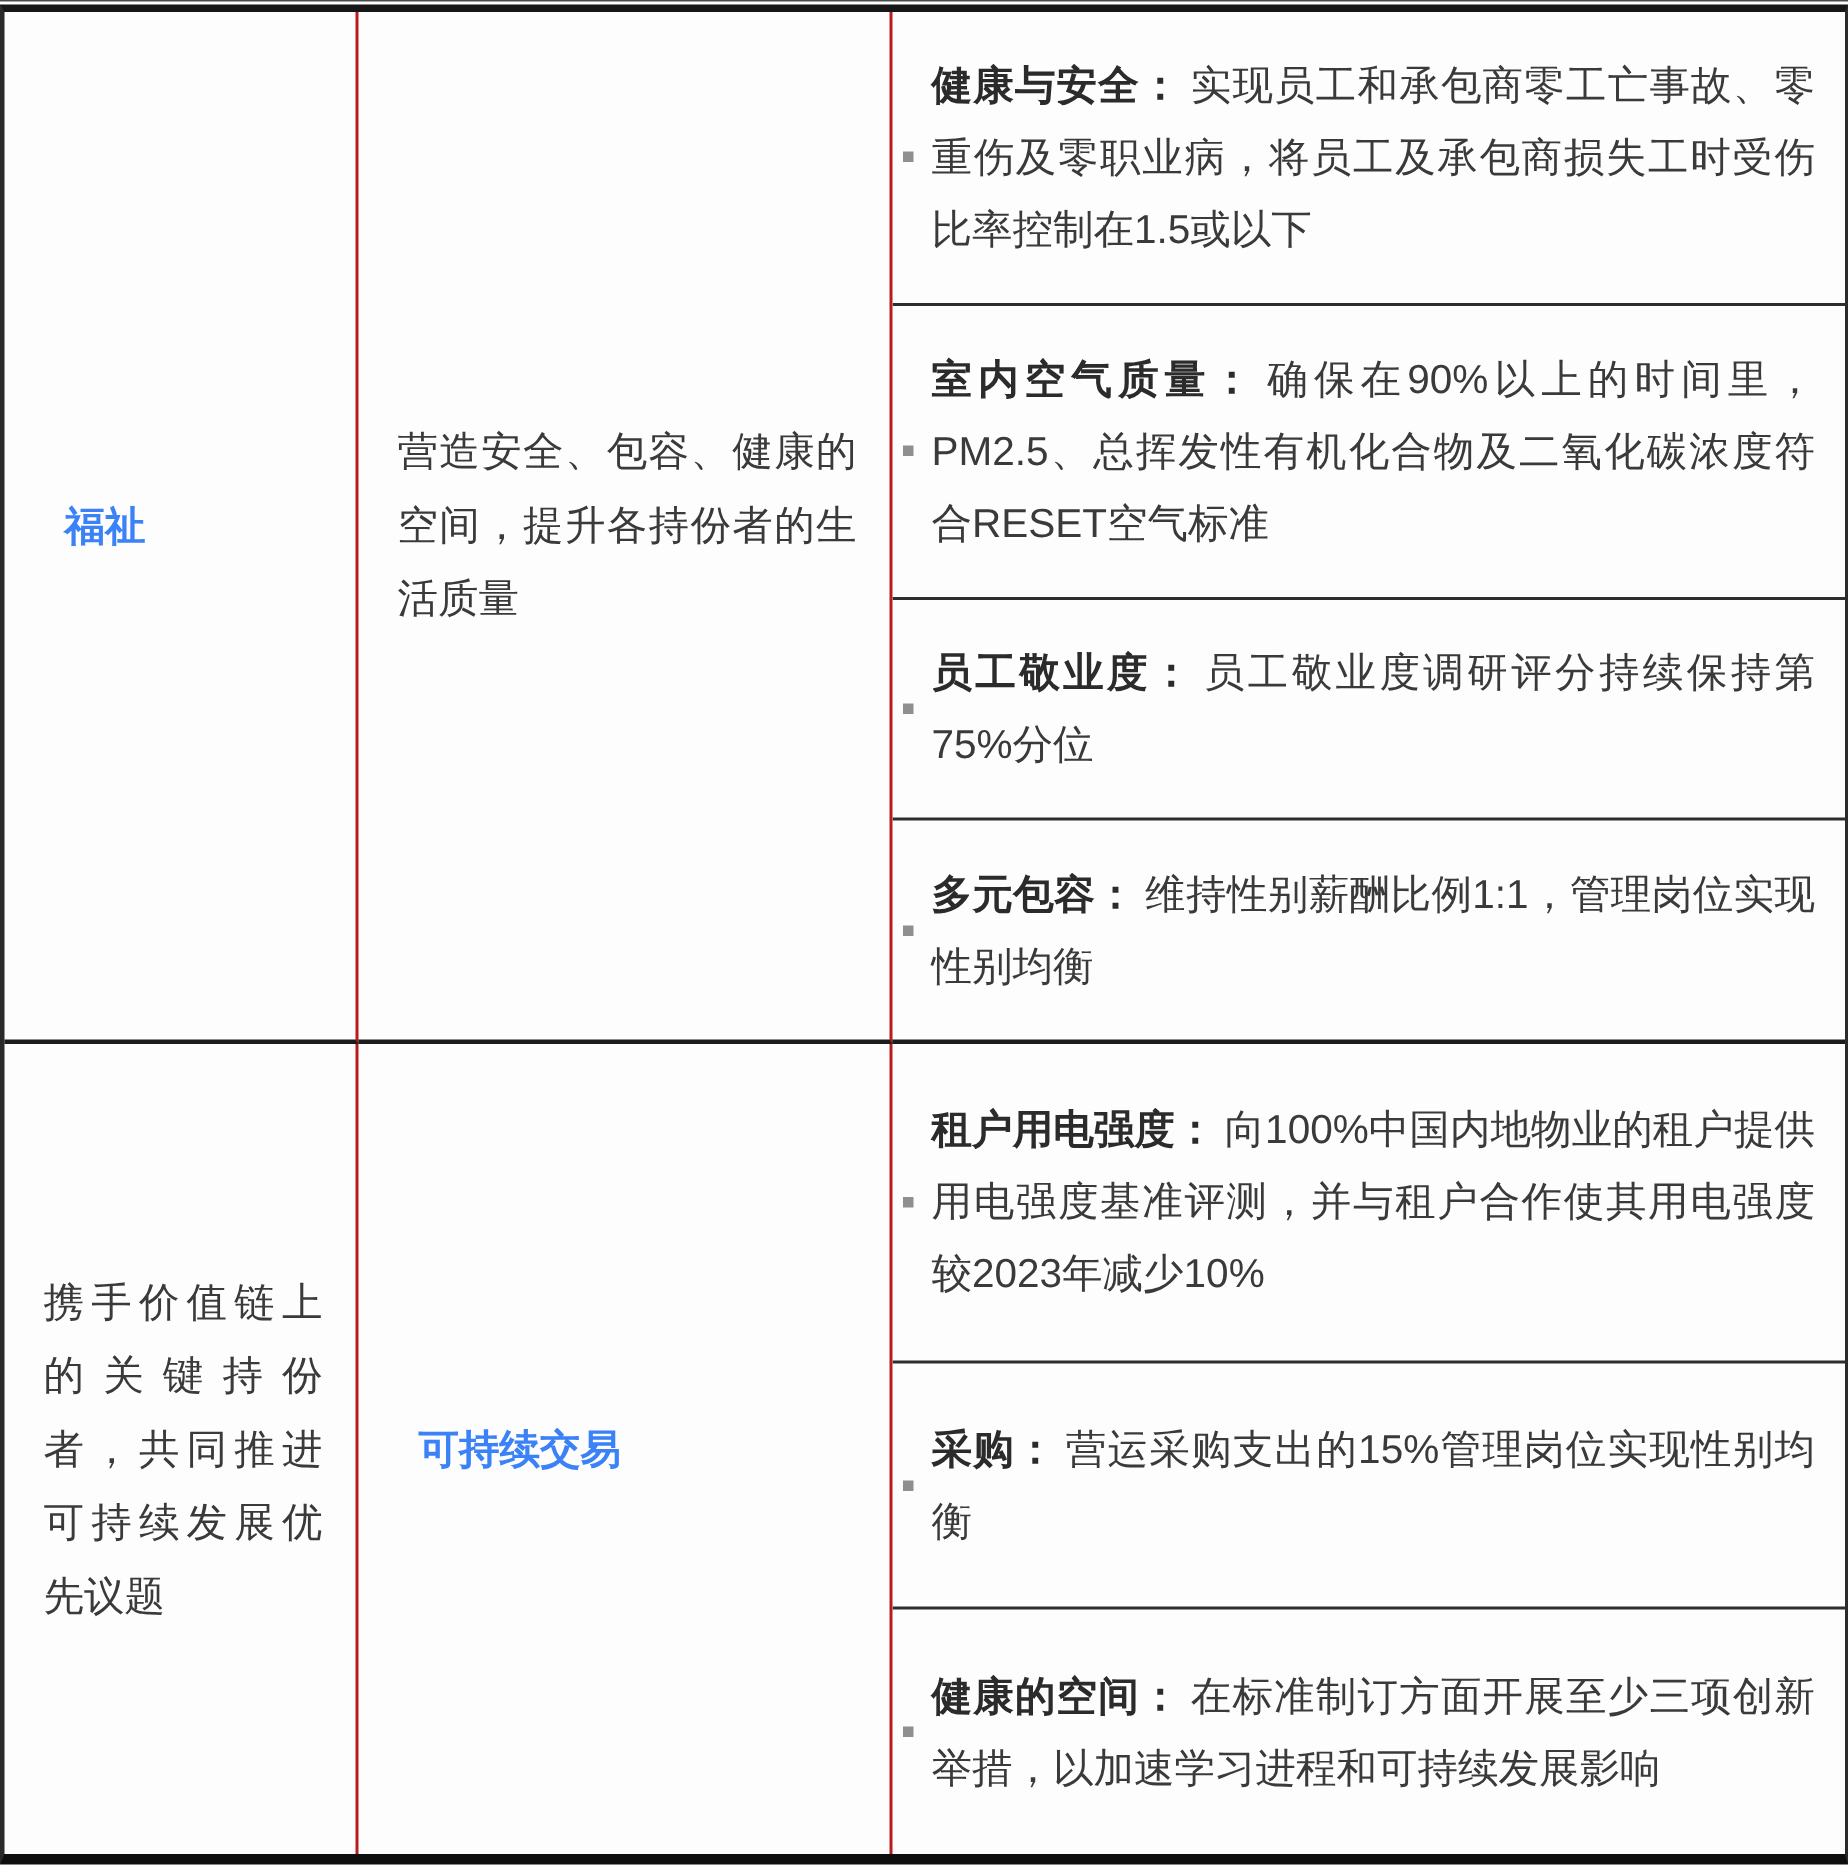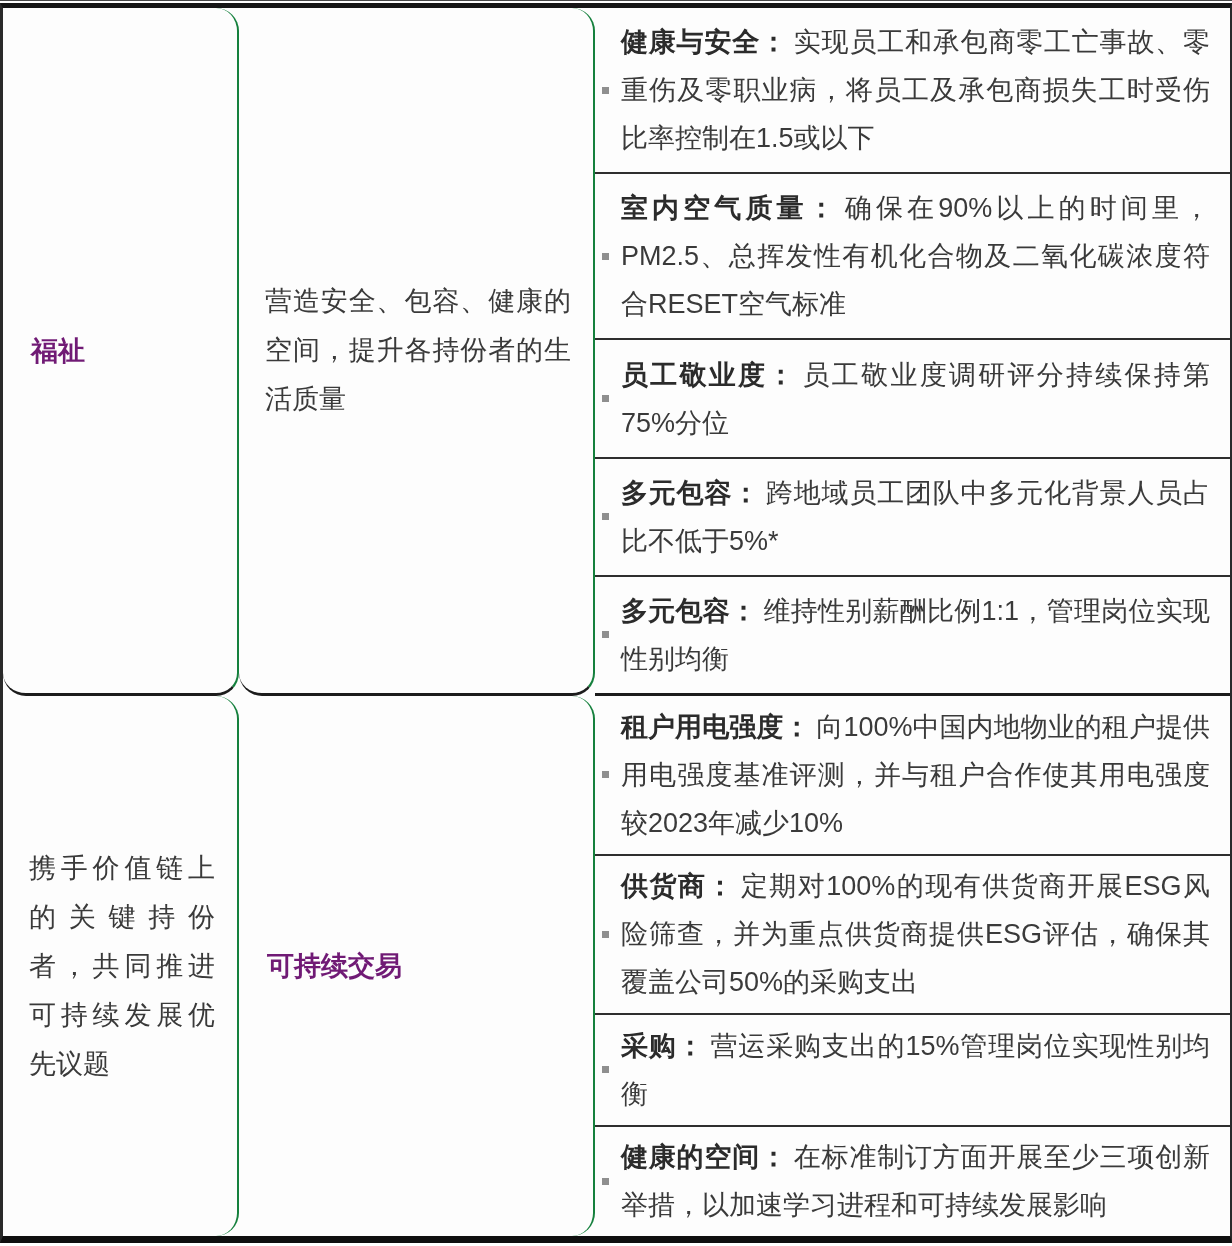--- a/index.html
+++ b/index.html
@@ -34,29 +34,29 @@
     border-right: 2px solid #2a2a2a;
     display: grid;
     grid-template-columns: 236px 356px 1fr;
     grid-template-rows: 688px 1fr;
     background: #fdfdfd;
   }
   .cell {
     box-sizing: border-box;
     overflow: hidden;
   }
-  .vline { border-right: 2px solid #15803d; border-radius: 23px; }
+  .vline { border-right: 2px solid #b91c1c; }
   .r1 { border-bottom: 3px solid #1c1c1c; }
   .category {
     display: flex;
     align-items: center;
-    padding-left: 28px;
+    padding-left: 40px;
     font-size: 27px;
     font-weight: bold;
-    color: #701a75;
+    color: #3b82f6;
     font-family: Liberation Serif, serif;
   }
   .description {
     display: flex;
     align-items: center;
     padding: 0 22px 0 26px;
     font-size: 27px;
     line-height: 49px;
     color: #3a3a3a;
     text-align: justify;
@@ -118,24 +118,20 @@
       <div class="goal">
         <span class="bullet"></span>
         <div class="goal-text"><span class="goal-label">室内空气质量：</span><span>确保在90%以上的时间里，PM2.5、总挥发性有机化合物及二氧化碳浓度符合RESET空气标准</span></div>
       </div>
 
       <div class="goal">
         <span class="bullet"></span>
         <div class="goal-text"><span class="goal-label">员工敬业度：</span><span>员工敬业度调研评分持续保持第75%分位</span></div>
       </div>
 
-      <div class="goal">
-        <span class="bullet"></span>
-        <div class="goal-text"><span class="goal-label">多元包容：</span><span>跨地域员工团队中多元化背景人员占比不低于5%*</span></div>
-      </div>
 
       <div class="goal">
         <span class="bullet"></span>
         <div class="goal-text"><span class="goal-label">多元包容：</span><span>维持性别薪酬比例1:1，管理岗位实现性别均衡</span></div>
       </div>
 
 
     </div>
 
     <div class="cell vline description">
@@ -145,24 +141,20 @@
       <span>可持续交易</span>
     </div>
     <div class="cell goals">
 
       <div class="goal">
         <span class="bullet"></span>
         <div class="goal-text"><span class="goal-label">租户用电强度：</span><span>向100%中国内地物业的租户提供用电强度基准评测，并与租户合作使其用电强度较2023年减少10%</span></div>
       </div>
 
 
-      <div class="goal">
-        <span class="bullet"></span>
-        <div class="goal-text"><span class="goal-label">供货商：</span><span>定期对100%的现有供货商开展ESG风险筛查，并为重点供货商提供ESG评估，确保其覆盖公司50%的采购支出</span></div>
-      </div>
 
       <div class="goal">
         <span class="bullet"></span>
         <div class="goal-text"><span class="goal-label">采购：</span><span>营运采购支出的15%管理岗位实现性别均衡</span></div>
       </div>
 
       <div class="goal">
         <span class="bullet"></span>
         <div class="goal-text"><span class="goal-label">健康的空间：</span><span>在标准制订方面开展至少三项创新举措，以加速学习进程和可持续发展影响</span></div>
       </div>

